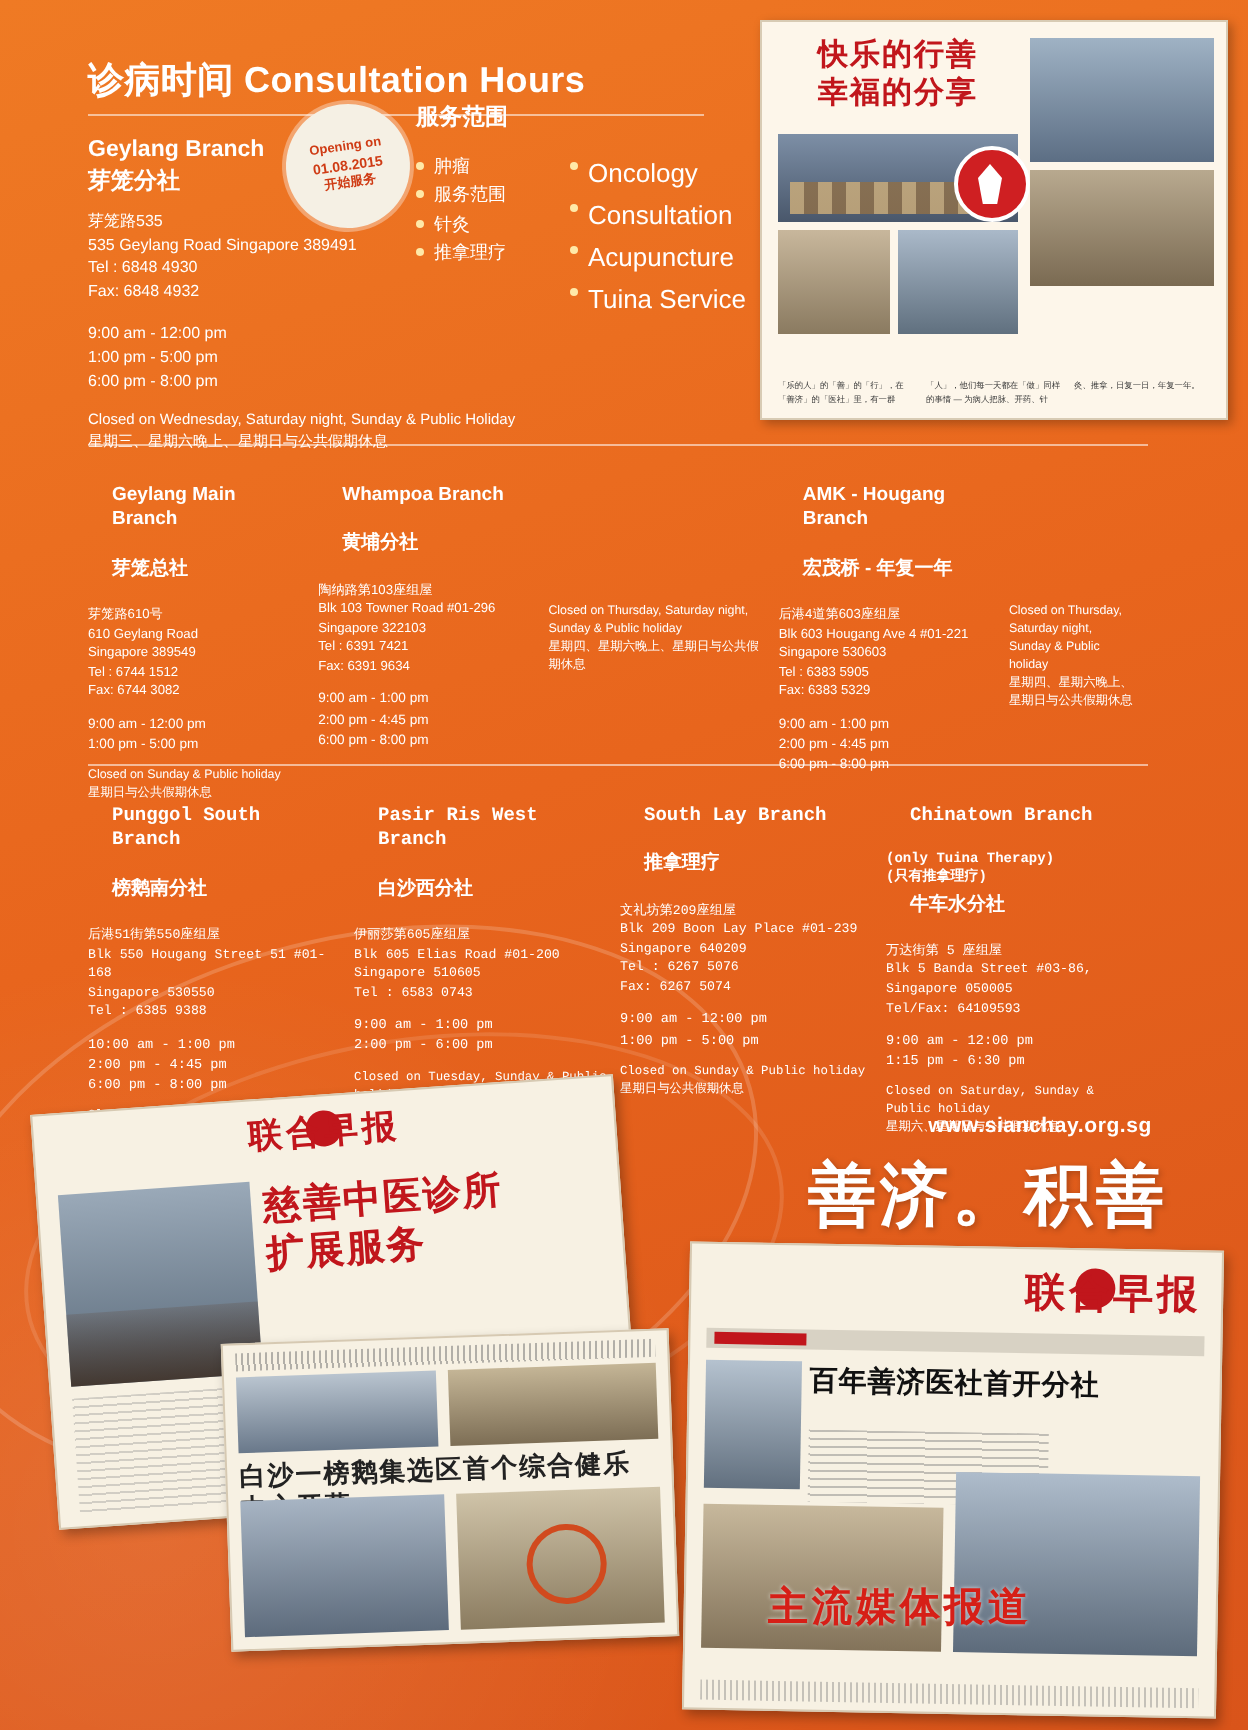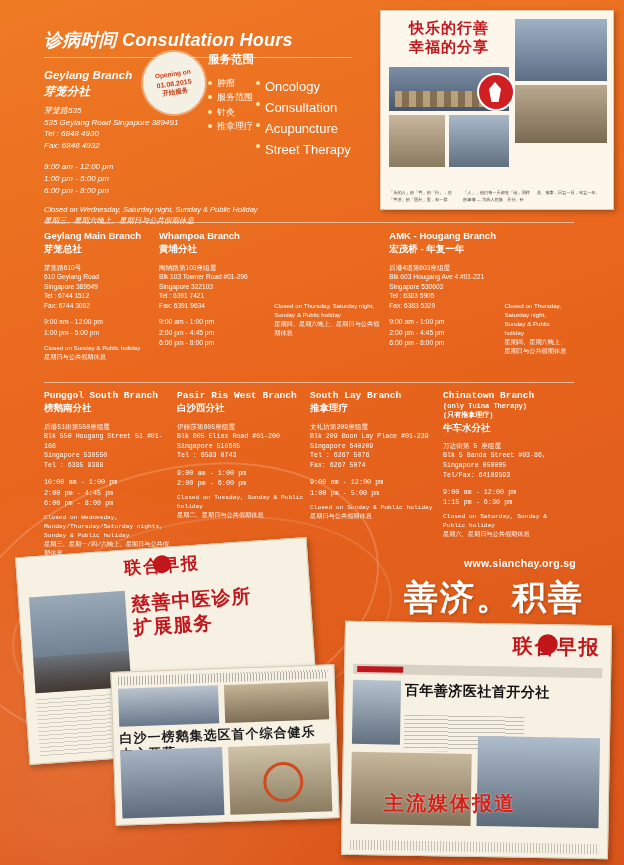--- a/index.html
+++ b/index.html
@@ -22,35 +22,35 @@
     transform:rotate(-16deg);
   }
   .swirl2{
     position:absolute;left:10px;top:520px;width:380px;height:200px;
     border:2px solid rgba(255,255,255,0.12);border-radius:50%;
     transform:rotate(-10deg);
   }
 
   
   .hours-panel{
-    position:absolute;left:44px;top:28px;width:330px;font-style:italic;
+    position:absolute;left:44px;top:28px;width:330px;
   }
   .hours-title{
     color:#fff;font-size:18px;font-weight:bold;letter-spacing:.2px;
     padding-bottom:5px;border-bottom:1px solid rgba(255,255,255,.55);
     width:308px;
   }
   .branch-head{color:#fff;font-weight:bold;font-size:11.5px;margin-top:10px;line-height:1.35;}
   .scope-head{color:#fff;font-weight:bold;font-size:11.5px;line-height:1.35;}
   .addr{color:#fff;font-size:8px;line-height:1.45;margin-top:6px;}
   .times{color:#fff;font-size:8px;line-height:1.5;margin-top:10px;}
   .closed{color:#fff;font-size:7.5px;line-height:1.45;margin-top:8px;}
 
   .scope-col{position:absolute;left:208px;top:52px;width:150px;}
-  .scope-list{display:flex;gap:3px;margin-top:8px;}
+  .scope-list{display:flex;gap:32px;margin-top:8px;}
   .scope-list ul{margin:0;padding:0;list-style:none;}
   .scope-list li{
     color:#fff;font-size:13px;line-height:1.62;position:relative;padding-left:9px;white-space:nowrap;
   }
   .scope-list li:before{
     content:"";position:absolute;left:0;top:5px;width:4px;height:4px;border-radius:50%;
     background:#ffe9a8;
   }
   .scope-list .cn li{font-size:9px;}
 
@@ -97,21 +97,21 @@
   .clip-top .cap{
     position:absolute;left:8px;bottom:6px;right:8px;color:#3a3a3a;font-size:4.2px;line-height:1.5;
     column-count:3;column-gap:6px;
   }
   .clip-top .cap span{display:block;}
 
   
   .grid{position:absolute;left:44px;top:222px;width:530px;color:#fff;}
   .grid-row{display:flex;border-top:1px solid rgba(255,255,255,.55);padding-top:7px;}
   .cell{width:133px;padding-right:6px;box-sizing:border-box;}
-  .cell h4{margin:0;font-size:9.5px;font-weight:bold;line-height:1.3;}
+  .cell h4{margin:12px;font-size:9.5px;font-weight:bold;line-height:1.3;}
   .cell .note{font-size:7px;display:block;font-weight:bold;line-height:1.3;}
   .cell .addr2{font-size:6.6px;line-height:1.45;margin-top:7px;}
   .cell .times2{font-size:6.8px;line-height:1.5;margin-top:7px;}
   .cell .closed2{font-size:6.2px;line-height:1.45;margin-top:6px;}
   .row1{height:152px;}
   .row2{height:160px;font-family:Liberation Mono, monospace;}
 
   
   .website{
     position:absolute;right:48px;top:557px;color:#fff;font-size:10.5px;font-weight:bold;
@@ -225,21 +225,21 @@
       <ul class="cn">
         <li>肿瘤</li>
         <li>服务范围</li>
         <li>针灸</li>
         <li>推拿理疗</li>
       </ul>
       <ul class="en">
         <li>Oncology</li>
         <li>Consultation</li>
         <li>Acupuncture</li>
-        <li>Street Therapy</li>
+        <li>Tuina Service</li>
       </ul>
     </div>
   </div>
 
   <div class="clip-top">
     <div class="hl" style="white-space:pre-line">快乐的行善
 幸福的分享</div>
     <div class="ph2"></div>
     <div class="ph3"></div>
     <div class="ph1"></div>

